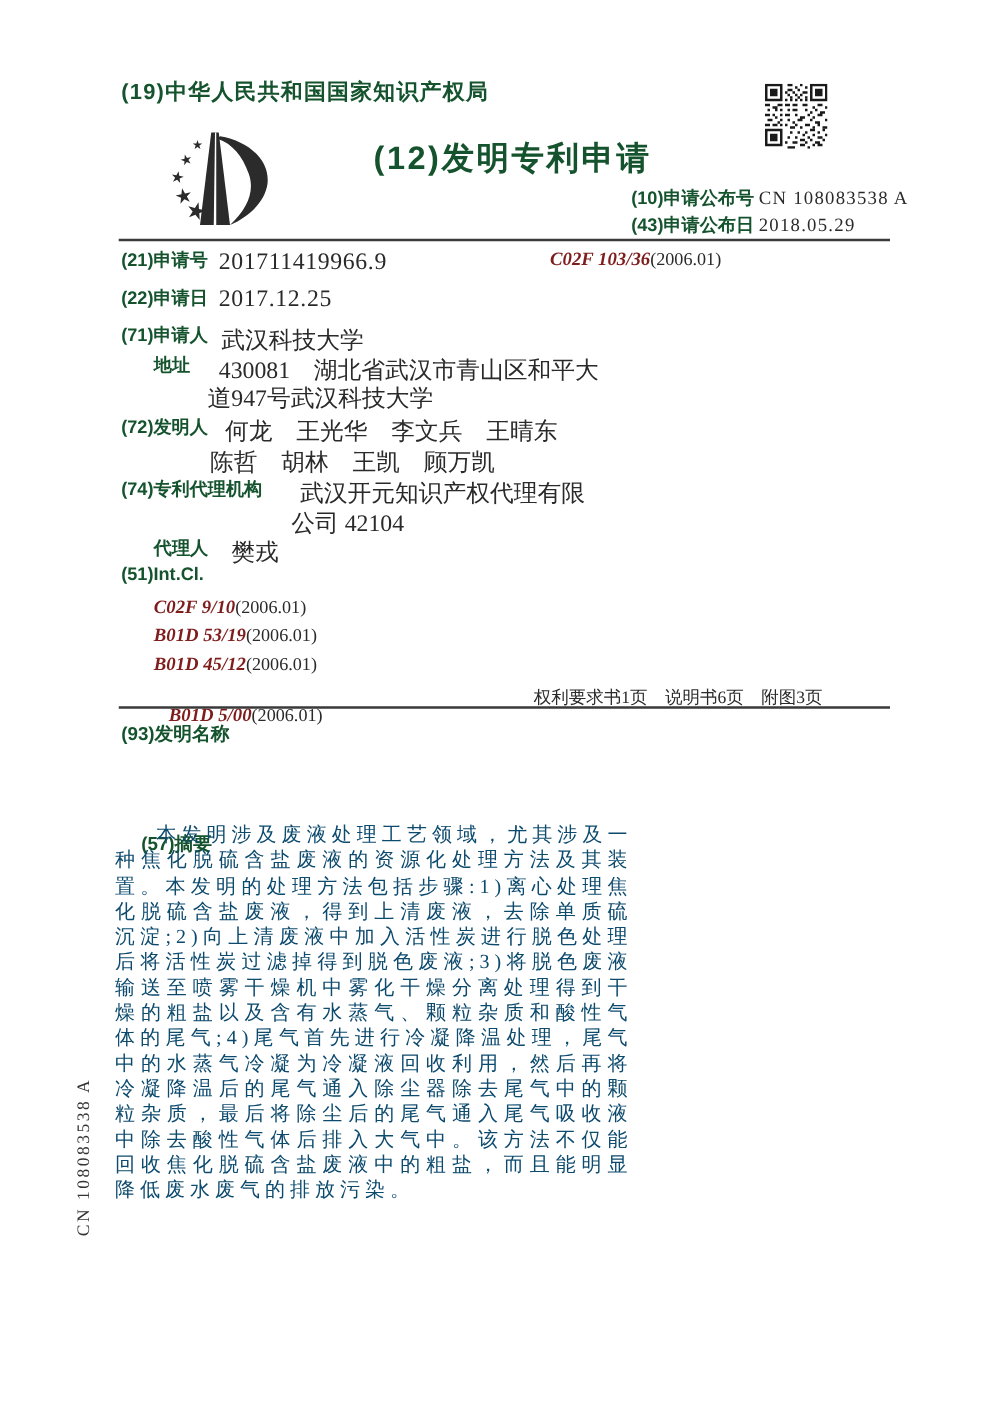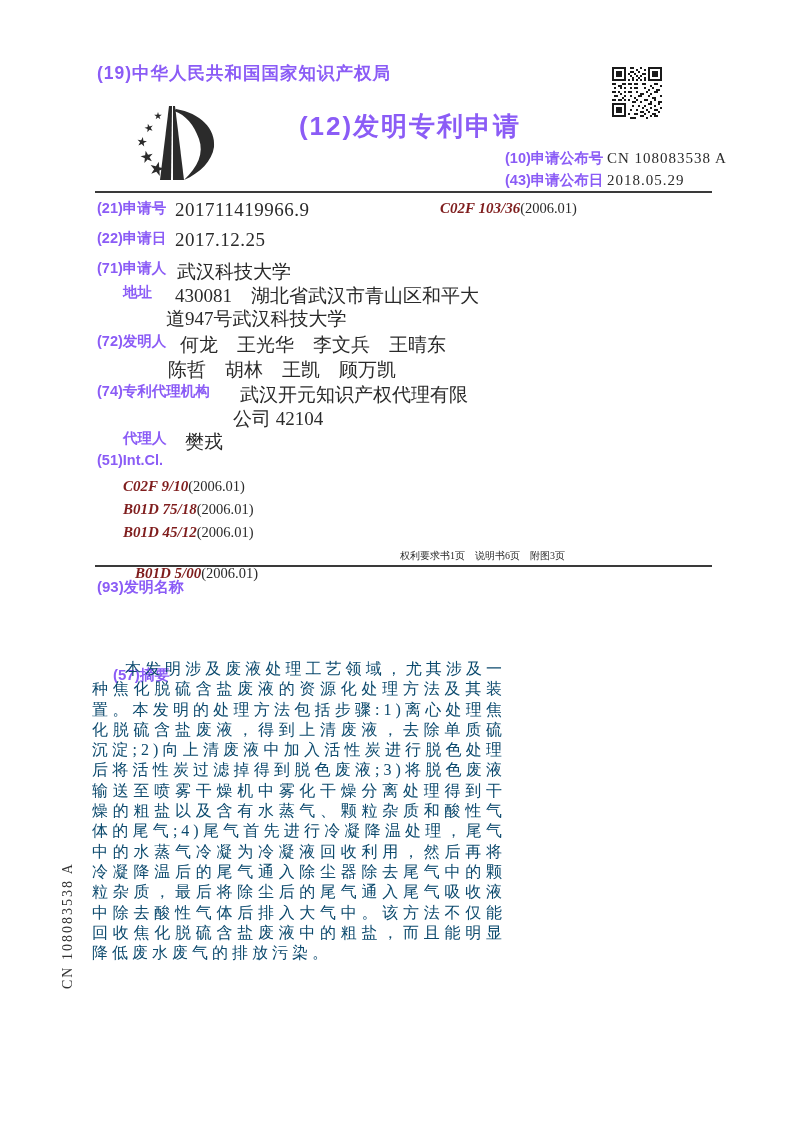--- a/index.html
+++ b/index.html
@@ -9,21 +9,21 @@
     width: 800px;
     height: 1131px;
     background: #ffffff;
     overflow: hidden;
     color: #222222;
   }
   .abs { position: absolute; white-space: nowrap; }
   .lbl {
     font-family: "Liberation Sans", sans-serif;
     font-weight: 700;
-    color: #8b5cf6;
+    color: #14532d;
   }
   .val {
     font-family: "Liberation Serif", serif;
     color: #2a2a2a;
   }
   .office {
     left: 97px; top: 61px;
     font-size: 17.5px;
     letter-spacing: 1px;
   }
@@ -48,21 +48,22 @@
   .ipc-code {
     font-family: "Liberation Serif", serif;
     font-weight: 700;
     font-style: italic;
     font-size: 15px;
     color: #7f1d1d;
   }
   .ipc-ver { font-size: 14.5px; }
   .pages-info {
     left: 400px; top: 549px; width: 258px;
-    font-size: 10px;
+    text-align: right;
+    font-size: 14px;
   }
   .title-par {
     left: 97px; top: 598px; width: 300px;
     white-space: normal;
     font-family: "Liberation Serif", serif;
     font-size: 15px;
     line-height: 22.5px;
     text-indent: 26px;
     color: #2a2a2a;
   }
@@ -170,21 +171,21 @@
 
   <div class="abs lbl b-lbl" style="left:123px; top:429px;">代理人</div>
   <div class="abs val b-val" style="left:185px; top:429px;">樊戎</div>
 
   <div class="abs lbl b-lbl" style="left:97px; top:452px;">(51)Int.Cl.</div>
 
   <div class="abs" style="left:123px; top:477px;">
     <span class="ipc-code">C02F 9/10</span><span class="val ipc-ver">(2006.01)</span>
   </div>
   <div class="abs" style="left:123px; top:500px;">
-    <span class="ipc-code">B01D 75/18</span><span class="val ipc-ver">(2006.01)</span>
+    <span class="ipc-code">B01D 53/19</span><span class="val ipc-ver">(2006.01)</span>
   </div>
   <div class="abs" style="left:123px; top:523px;">
     <span class="ipc-code">B01D 45/12</span><span class="val ipc-ver">(2006.01)</span>
   </div>
   <div class="abs" style="left:123px; top:564px;margin-left:12px;">
     <span class="ipc-code">B01D 5/00</span><span class="val ipc-ver">(2006.01)</span>
   </div>
 
   <div class="abs pages-info val">权利要求书1页　说明书6页　附图3页</div>
 

